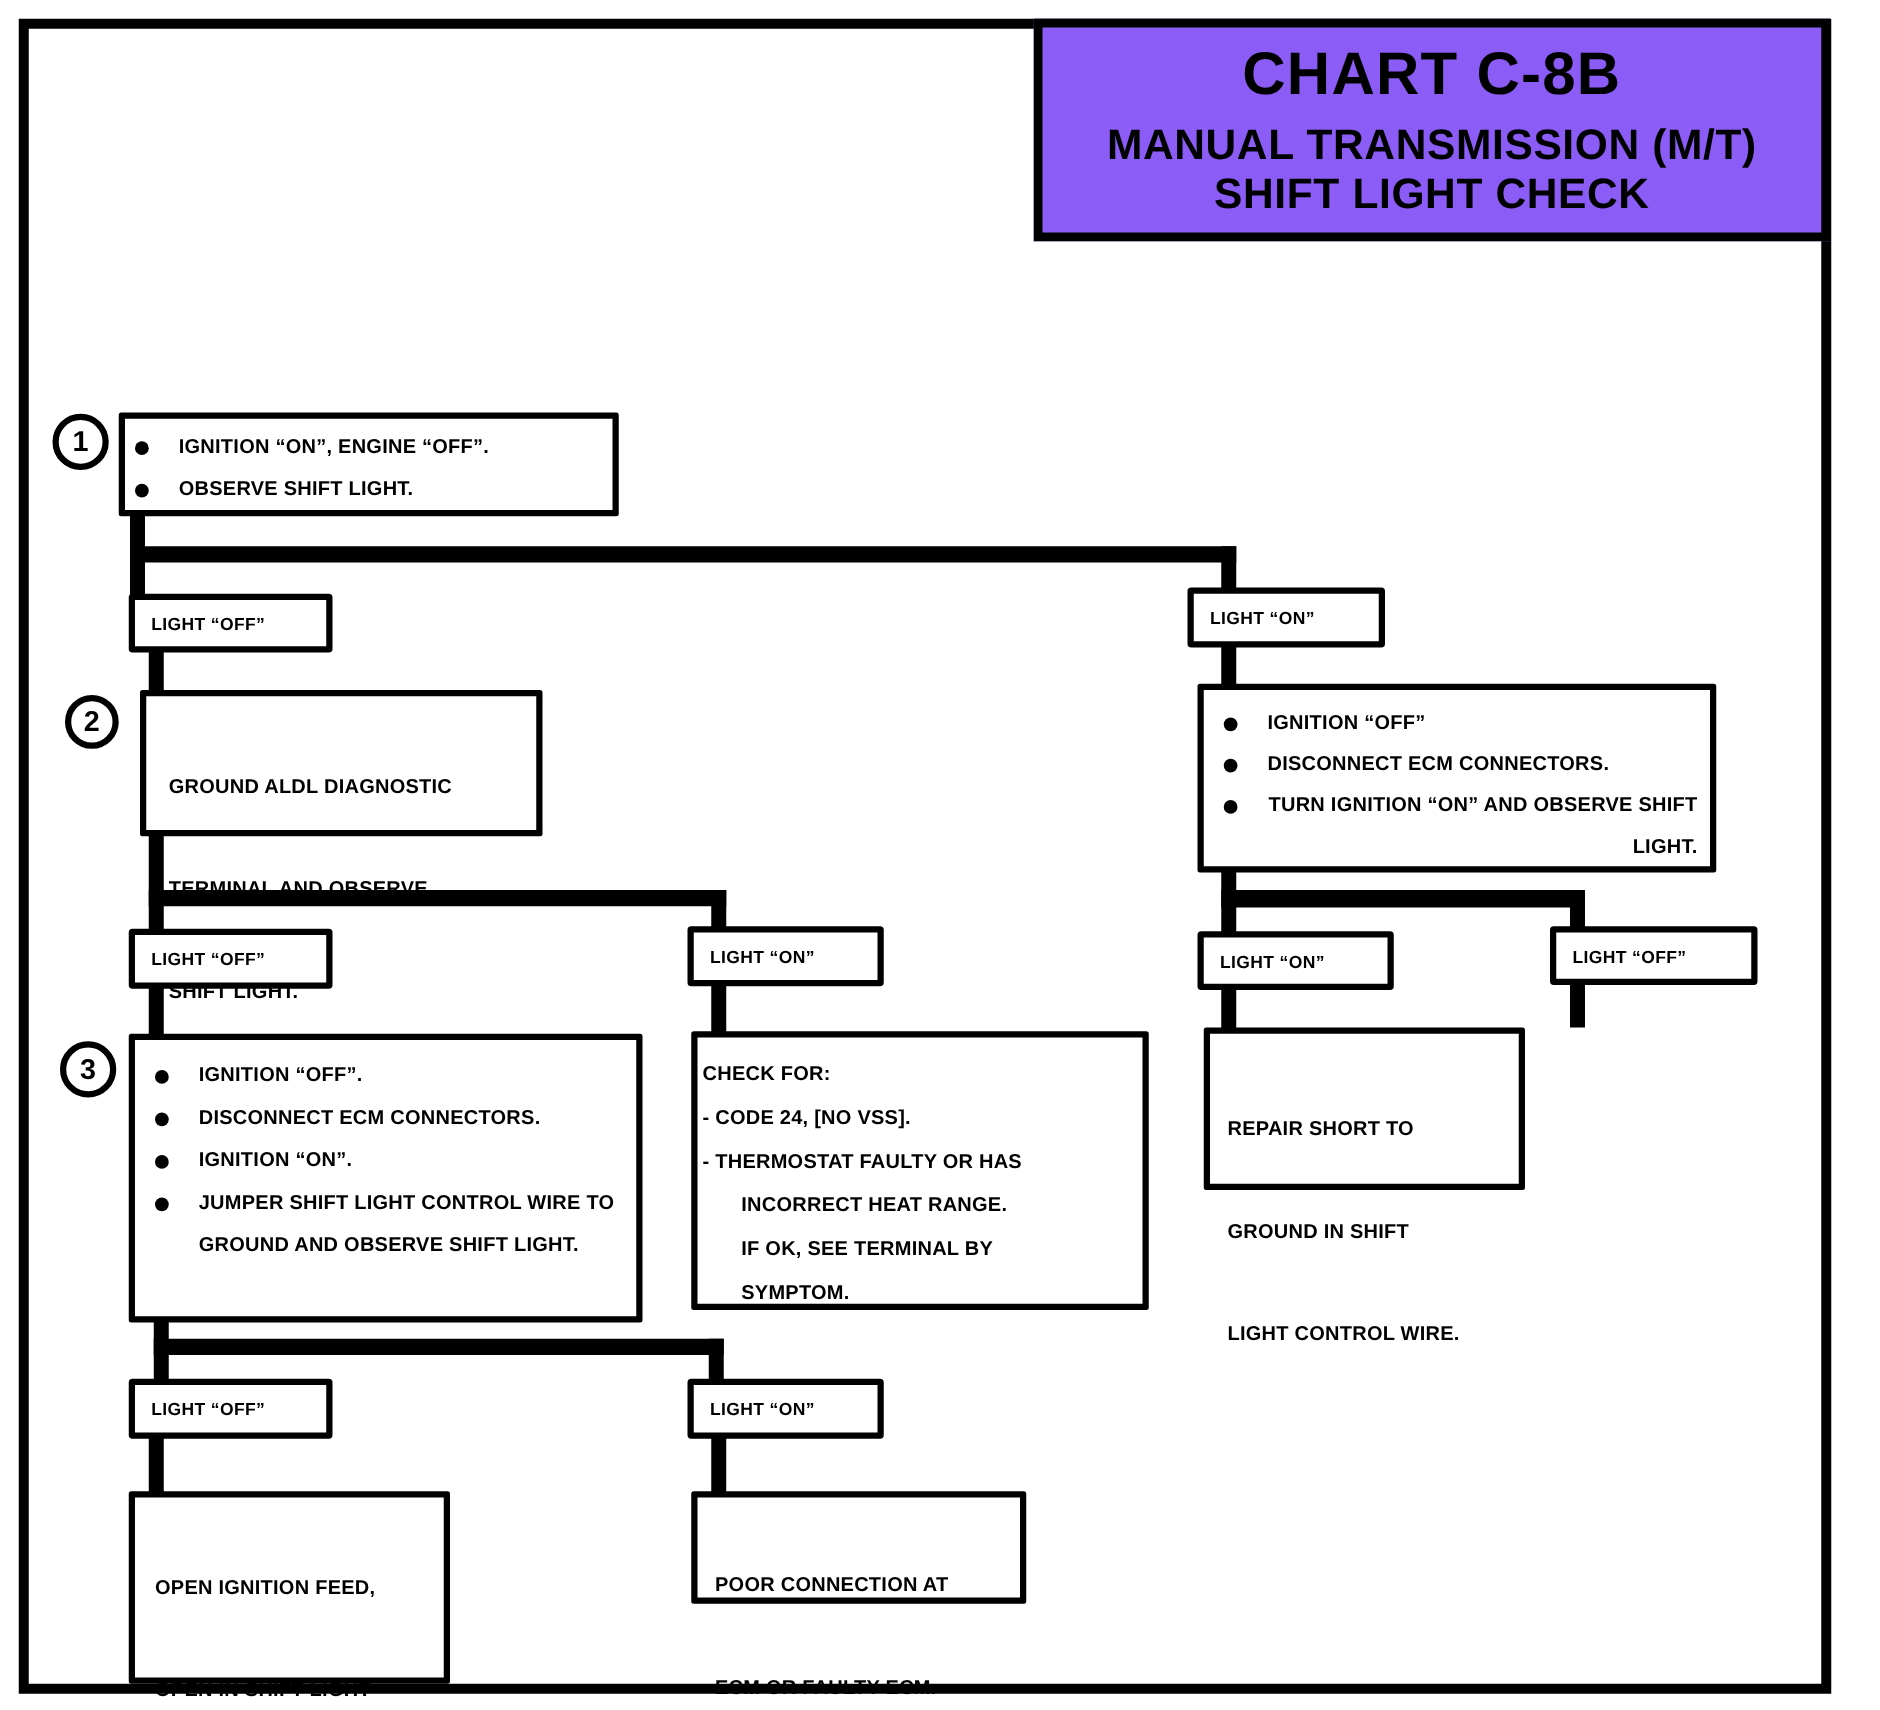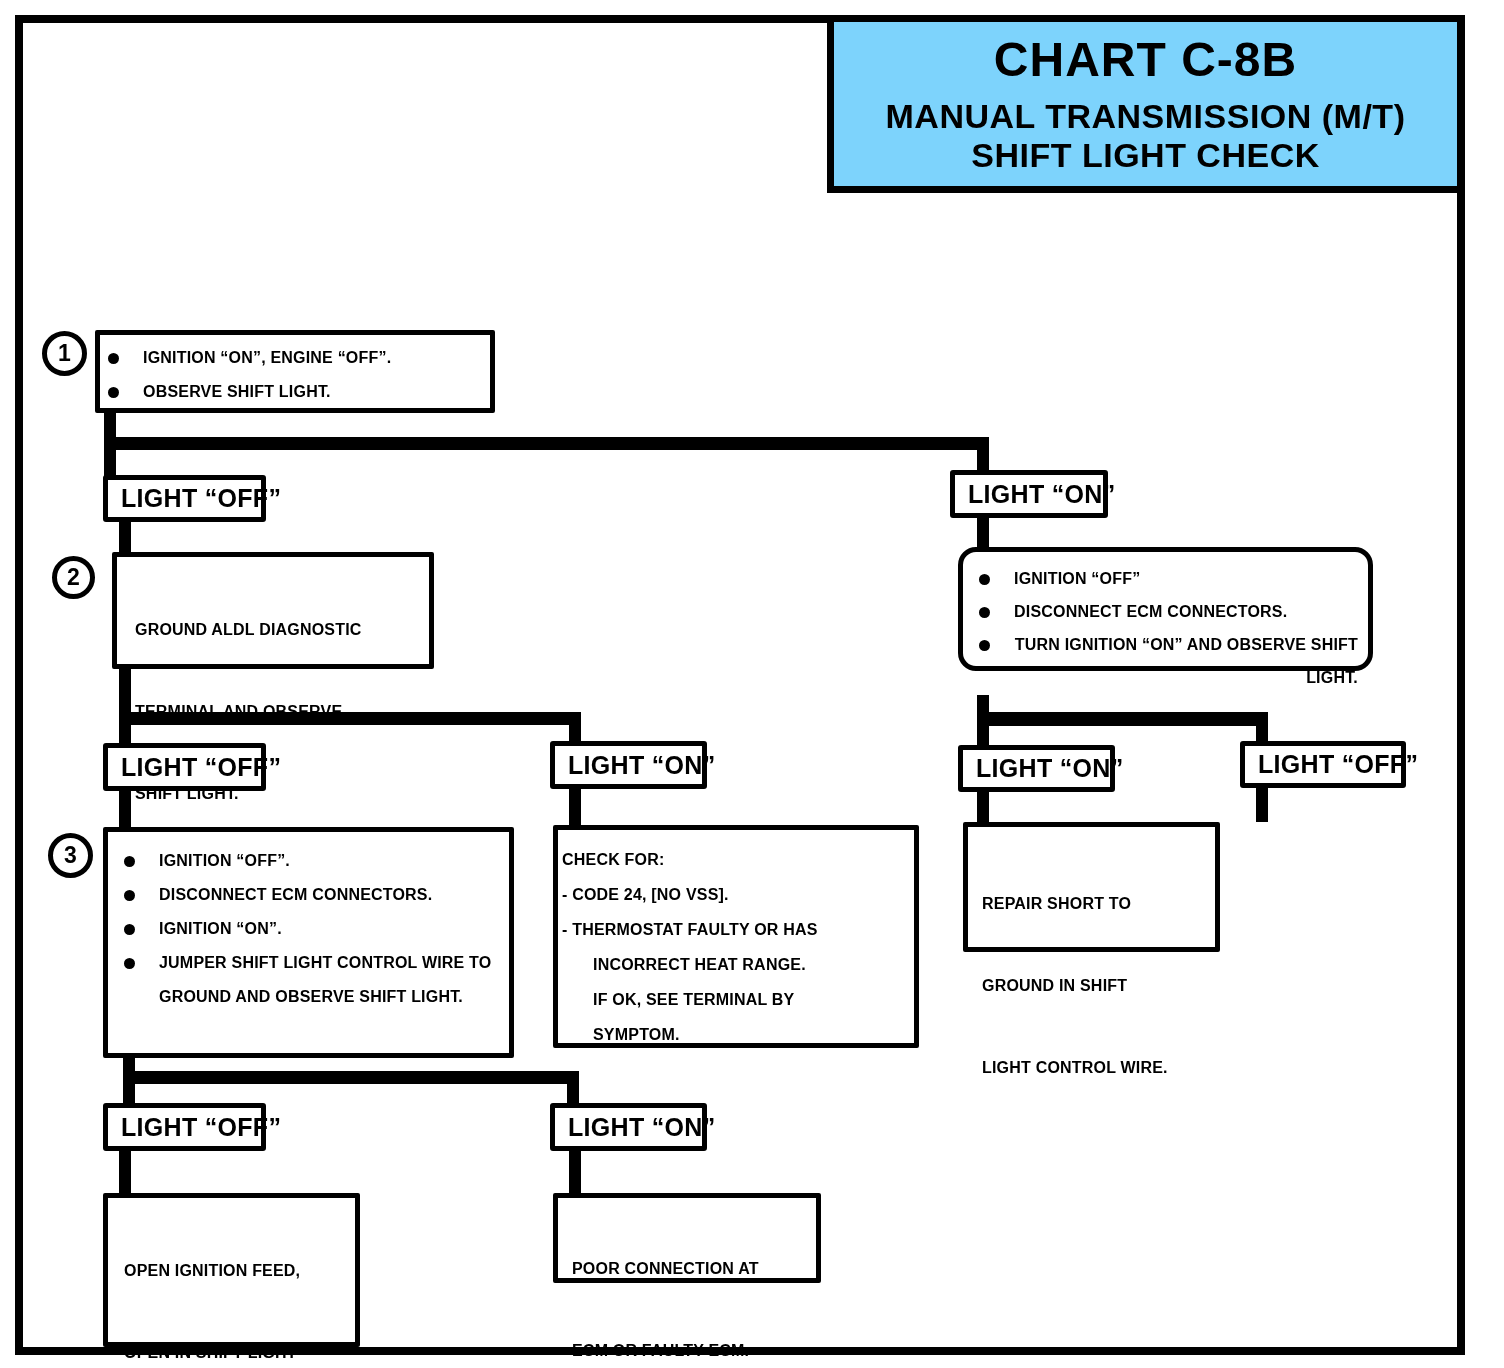--- a/index.html
+++ b/index.html
@@ -18,21 +18,21 @@
     position: absolute;
     left: 15px; top: 15px;
     width: 1450px; height: 1340px;
     border: 8px solid #000;
   }
   .titlebox {
     position: absolute;
     left: 827px; top: 15px;
     width: 637px; height: 178px;
     border: 7px solid #000;
-    background: #7dd3fc;
+    background: #8b5cf6;
     display: flex; flex-direction: column;
     align-items: center; justify-content: center;
     text-align: center;
   }
   .title-main { font-size: 48px; letter-spacing: 1px; line-height: 54px; margin-bottom: 10px; }
   .title-sub  { font-size: 34px; line-height: 39px; letter-spacing: 0.5px; }
 
   .circle {
     position: absolute;
     width: 45px; height: 45px;
@@ -42,21 +42,21 @@
     display: flex; align-items: center; justify-content: center;
     font-size: 23px;
   }
   .label {
     position: absolute;
     border: 5px solid #000;
     border-radius: 3px;
     background: #fff;
     display: flex; align-items: center;
     padding-left: 13px;
-    font-size: 25px;
+    font-size: 14px;
     letter-spacing: 0.3px;
     white-space: nowrap;
   }
   .cbox {
     position: absolute;
     border: 5px solid #000;
     border-radius: 2px;
     background: #fff;
     font-size: 16px;
     letter-spacing: 0.2px;
@@ -183,21 +183,21 @@
 
   <div class="label" style="left:550px;top:1103px;width:157px;height:48px;">LIGHT “ON”</div>
 
   <div class="cbox lines" style="left:553px;top:1193px;width:268px;height:90px;padding:8px 0 0 14px;">
     <p>POOR CONNECTION AT</p>
     <p>ECM OR FAULTY ECM.</p>
   </div>
 
   <div class="label" style="left:950px;top:470px;width:158px;height:48px;">LIGHT “ON”</div>
 
-  <div class="cbox" style="left:958px;top:547px;width:415px;height:124px;padding:10px 10px 0 8px;border-radius:18px;">
+  <div class="cbox" style="left:958px;top:547px;width:415px;height:151px;padding:10px 10px 0 8px;">
     <ul style="line-height:33px;">
       <li style="line-height:33px;">
         <span class="bullet-icon"></span>
         <span>IGNITION “OFF”</span>
       </li>
       <li style="line-height:33px;">
         <span class="bullet-icon"></span>
         <span>DISCONNECT ECM CONNECTORS.</span>
       </li>
       <li style="line-height:33px;text-align:right;">

